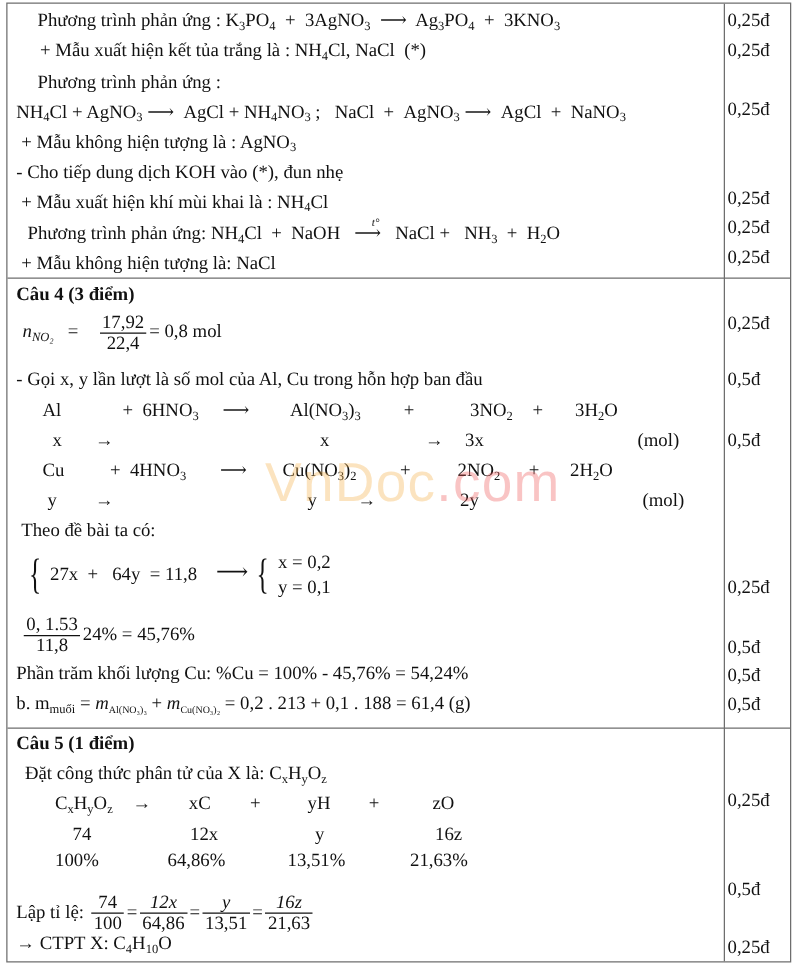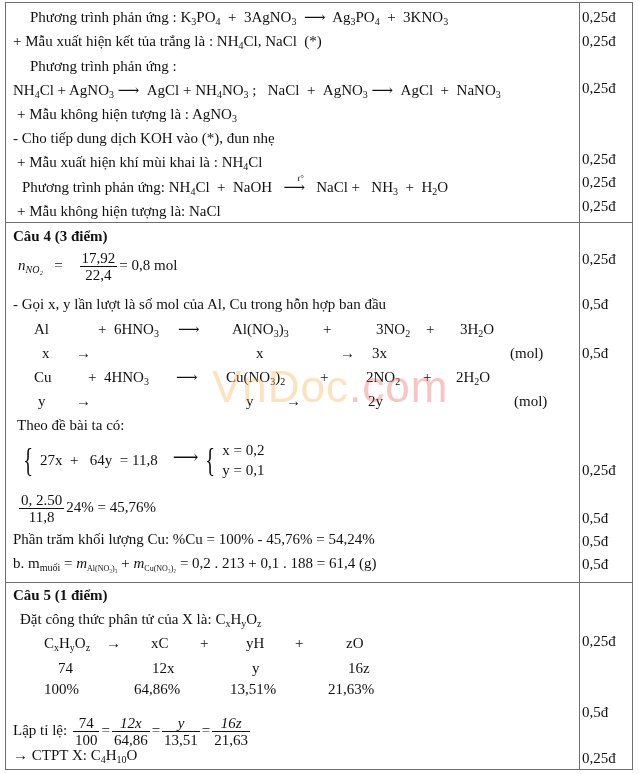--- a/index.html
+++ b/index.html
@@ -30,21 +30,21 @@
 <div class="tbl">
   <div class="vdiv"></div>
   <div class="hdiv" style="top:219px"></div>
   <div class="hdiv" style="top:579px"></div>
 </div>
 
 <div class="ln" style="left:30px; top:8px">
   <span>Phương trình phản ứng : </span>
   <span>K<sub>3</sub>PO<sub>4</sub> &nbsp;+&nbsp; 3AgNO<sub>3</sub> &nbsp;⟶&nbsp; Ag<sub>3</sub>PO<sub>4</sub> &nbsp;+&nbsp; 3KNO<sub>3</sub></span>
 </div>
-<div class="ln" style="left:13px; top:32px">+ Mẫu xuất hiện kết tủa trắng là : NH<sub>4</sub>Cl, NaCl &nbsp;(*)</div>
+<div class="ln" style="left:32px; top:32px">+ Mẫu xuất hiện kết tủa trắng là : NH<sub>4</sub>Cl, NaCl &nbsp;(*)</div>
 <div class="ln" style="left:30px; top:57px">Phương trình phản ứng :</div>
 <div class="ln" style="left:13px; top:81px">NH<sub>4</sub>Cl + AgNO<sub>3</sub> ⟶ &nbsp;AgCl + NH<sub>4</sub>NO<sub>3</sub> ; &nbsp;&nbsp;NaCl &nbsp;+ &nbsp;AgNO<sub>3</sub> ⟶ &nbsp;AgCl &nbsp;+ &nbsp;NaNO<sub>3</sub></div>
 <div class="ln" style="left:17px; top:105px">+ Mẫu không hiện tượng là : AgNO<sub>3</sub></div>
 <div class="ln" style="left:13px; top:129px">- Cho tiếp dung dịch KOH vào (*), đun nhẹ</div>
 <div class="ln" style="left:17px; top:153px">+ Mẫu xuất hiện khí mùi khai là : NH<sub>4</sub>Cl</div>
 <div class="ln" style="left:22px; top:178px">
   <span>Phương trình phản ứng: </span>NH<sub>4</sub>Cl &nbsp;+ &nbsp;NaOH &nbsp;&nbsp;<span style="position:relative;display:inline-block;"><span class="tiny it" style="position:absolute;left:14px;top:-9px;">t°</span>⟶</span>&nbsp;&nbsp; NaCl + &nbsp;&nbsp;NH<sub>3</sub> &nbsp;+ &nbsp;H<sub>2</sub>O
 </div>
 <div class="ln" style="left:17px; top:202px">+ Mẫu không hiện tượng là: NaCl</div>
 
@@ -104,21 +104,21 @@
 
 <div class="ln" style="left:17px; top:416px">Theo đề bài ta có:</div>
 <div class="ln" style="left:20px; top:437px; line-height:40px">
   <span class="brace">{</span>
   <span class="sys"><span style="display:block;white-space:pre">27x  +   64y  = 11,8</span></span>
   &nbsp;&nbsp;&nbsp;<span style="font-size:18px">⟶</span>
   <span class="brace">{</span>
   <span class="sys"><span style="display:block">x = 0,2</span><span style="display:block">y = 0,1</span></span>
 </div>
 <div class="ln" style="left:17px; top:492px">
-  <span class="frac"><span class="n">0, 2.50</span><span class="d">11,8</span></span><span>24% = 45,76%</span>
+  <span class="frac"><span class="n">0, 1.53</span><span class="d">11,8</span></span><span>24% = 45,76%</span>
 </div>
 <div class="ln" style="left:13px; top:530px">Phần trăm khối lượng Cu: %Cu = 100% - 45,76% = 54,24%</div>
 <div class="ln" style="left:13px; top:554px">
   <span>b. m</span><sub>muối</sub><span> = </span><span class="it">m</span><sub style="font-size:8px">Al(NO₃)₃</sub><span> + </span><span class="it">m</span><sub style="font-size:8px">Cu(NO₃)₂</sub><span> = 0,2 . 213 + 0,1 . 188 = 61,4 (g)</span>
 </div>
 
 <div class="sc" style="top:250px">0,25đ</div>
 <div class="sc" style="top:295px">0,5đ</div>
 <div class="sc" style="top:344px">0,5đ</div>
 <div class="sc" style="top:461px">0,25đ</div>

